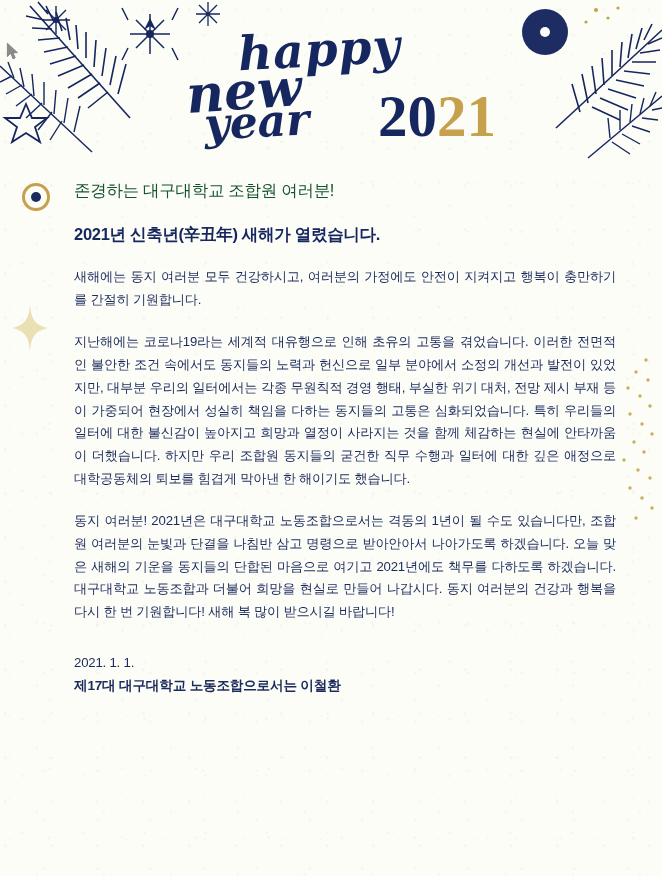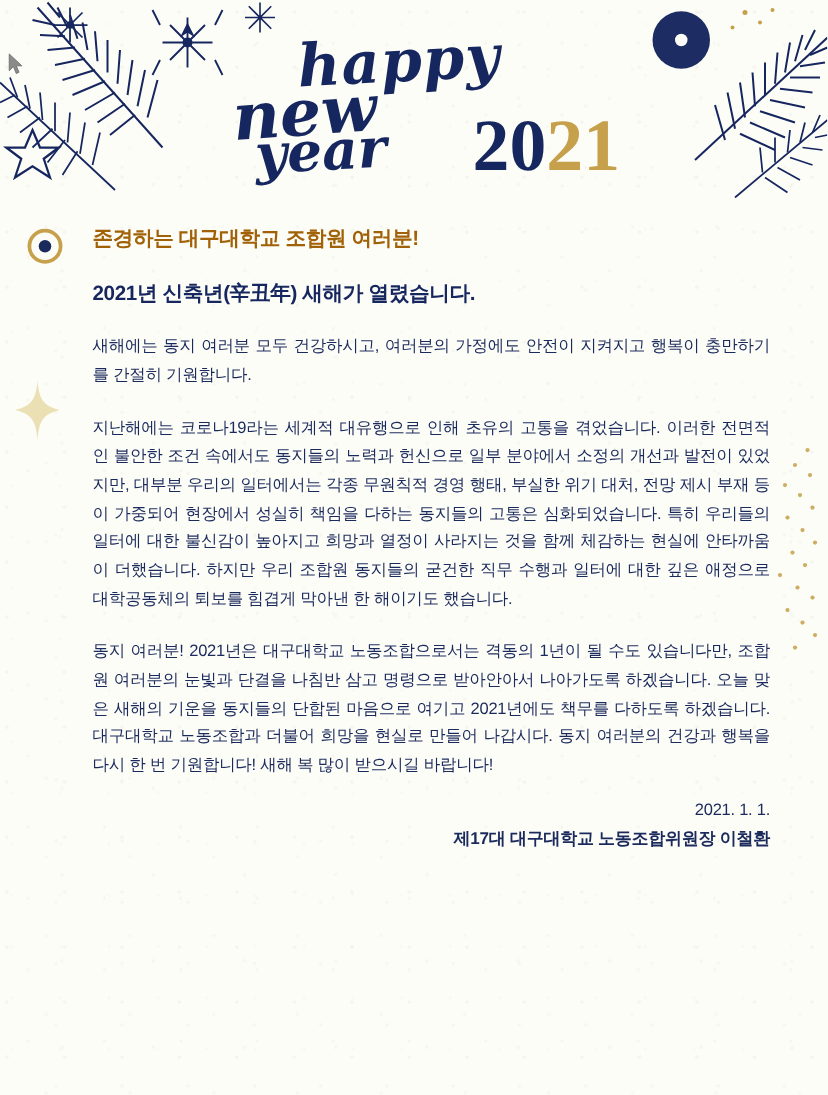--- a/index.html
+++ b/index.html
@@ -119,22 +119,22 @@
     position: absolute;
     left: 6px;
     top: 6px;
     width: 10px;
     height: 10px;
     border-radius: 50%;
     background: #1b2a5c;
   }
   .greeting {
     font-size: 16.5px;
-    font-weight: 700;
-    color: #a16207;
+    font-weight: 400;
+    color: #14532d;
     margin: 0;
     padding-top: 12px;
     letter-spacing: -0.3px;
   }
   .subtitle {
     font-size: 16.5px;
     font-weight: 700;
     color: #16265e;
     margin: 22px 0 16px 0;
     letter-spacing: -0.3px;
@@ -142,22 +142,22 @@
   p.para {
     font-size: 13.2px;
     line-height: 1.72;
     color: #1b2a5c;
     text-align: justify;
     margin: 20px 0 0 0;
     letter-spacing: -0.2px;
   }
   p.para.first { }
   .sign {
-    margin-top: 16px;
-    text-align: right;
+    margin-top: 31px;
+    text-align: left;
     font-size: 13.2px;
     color: #1b2a5c;
     letter-spacing: -0.2px;
   }
   .sign .date { display: block; }
   .sign .who {
     display: block;
     margin-top: 7px;
     font-weight: 700;
     font-size: 13.6px;
@@ -296,15 +296,15 @@
 
   <h1 class="greeting">존경하는  대구대학교  조합원  여러분!</h1>
   <h2 class="subtitle">2021년 신축년(辛丑年) 새해가 열렸습니다.</h2>
 
   <p class="para first">새해에는  동지  여러분  모두  건강하시고,  여러분의  가정에도  안전이  지켜지고  행복이  충만하기를 간절히 기원합니다.</p>
   <p class="para">지난해에는 코로나19라는 세계적 대유행으로 인해 초유의 고통을 겪었습니다. 이러한 전면적인 불안한 조건 속에서도 동지들의 노력과 헌신으로 일부 분야에서 소정의 개선과 발전이 있었지만, 대부분 우리의 일터에서는 각종 무원칙적 경영 행태, 부실한 위기 대처, 전망 제시 부재 등이 가중되어 현장에서 성실히 책임을 다하는 동지들의 고통은 심화되었습니다. 특히 우리들의 일터에 대한 불신감이 높아지고 희망과 열정이 사라지는 것을 함께 체감하는 현실에 안타까움이 더했습니다. 하지만 우리 조합원 동지들의 굳건한 직무 수행과 일터에 대한 깊은 애정으로 대학공동체의 퇴보를 힘겹게 막아낸 한 해이기도 했습니다.</p>
   <p class="para">동지 여러분! 2021년은 대구대학교 노동조합으로서는 격동의 1년이 될 수도 있습니다만, 조합원 여러분의 눈빛과 단결을 나침반 삼고 명령으로 받아안아서 나아가도록 하겠습니다. 오늘 맞은 새해의 기운을 동지들의 단합된 마음으로 여기고 2021년에도 책무를 다하도록 하겠습니다. 대구대학교 노동조합과 더불어 희망을 현실로 만들어 나갑시다. 동지 여러분의 건강과 행복을 다시 한 번 기원합니다! 새해 복 많이 받으시길 바랍니다!</p>
 
   <div class="sign">
     <span class="date">2021. 1. 1.</span>
-    <span class="who">제17대  대구대학교  노동조합위원장  이철환</span>
+    <span class="who">제17대  대구대학교  노동조합으로서는  이철환</span>
   </div>
 </div>
 
 </body></html>

